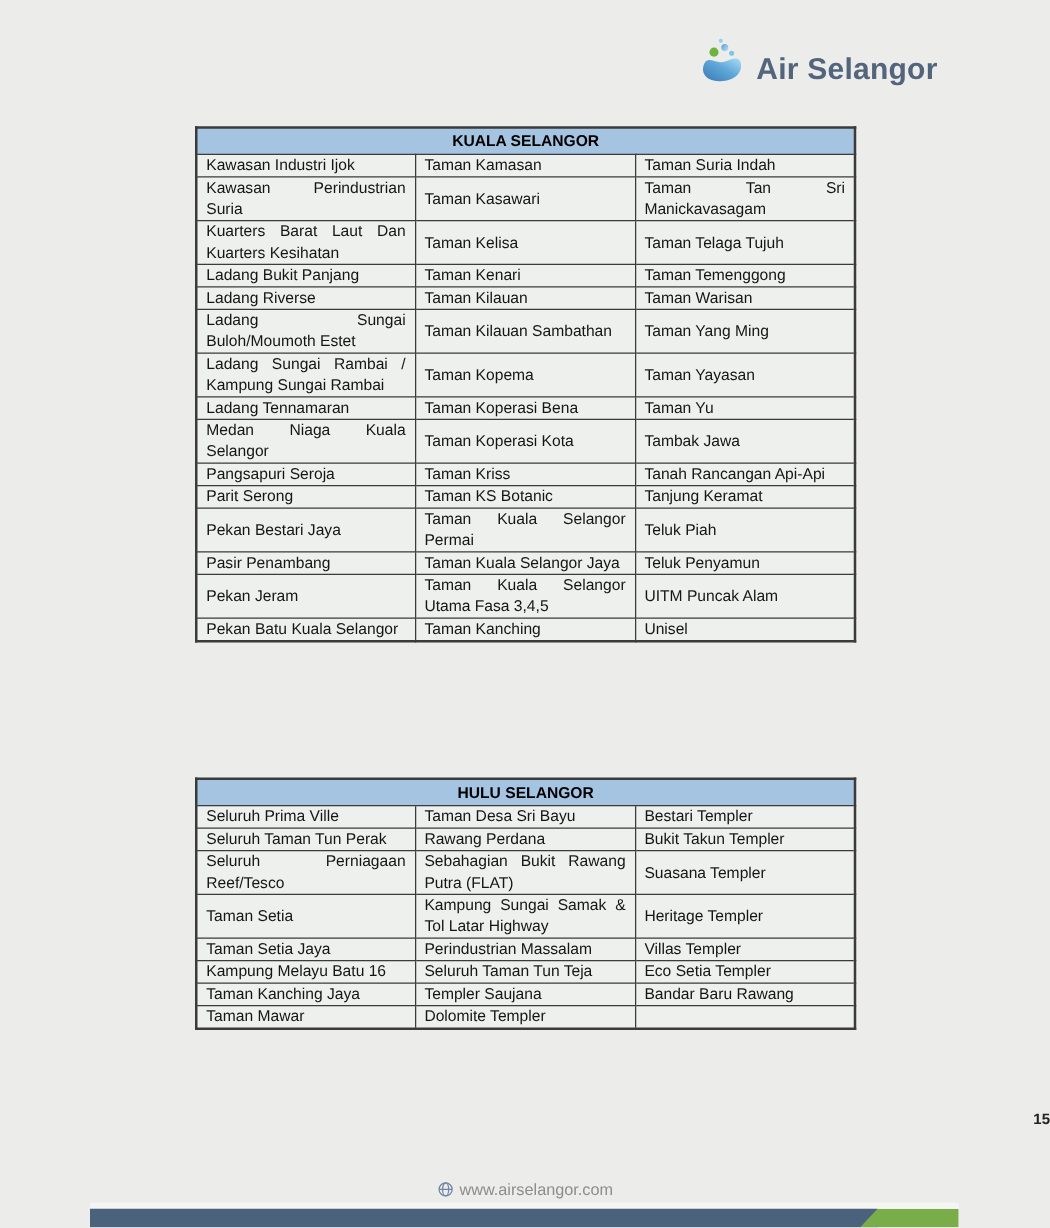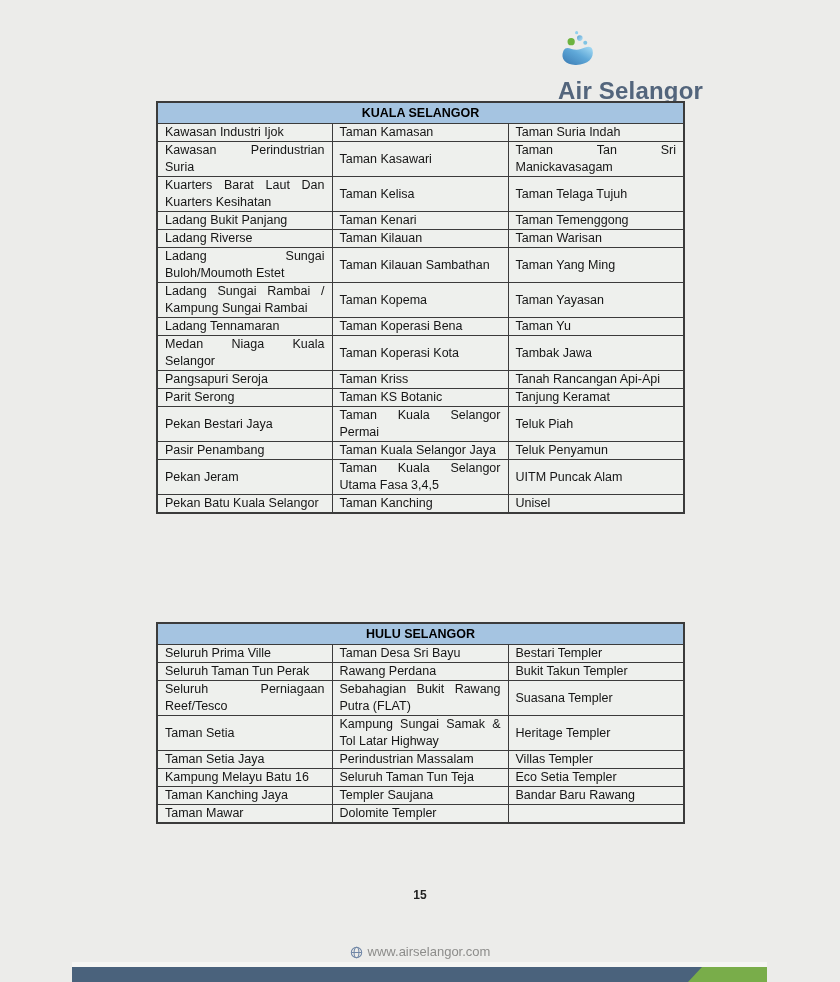--- a/index.html
+++ b/index.html
@@ -2,21 +2,21 @@
 <html><head>
 <meta charset="utf-8">
 <style>
   html,body { margin:0; padding:0; background:#ececea; }
   .page {
     position:relative; width:840px; height:982px; overflow:hidden;
     background:#ececea; font-family:"Liberation Sans", sans-serif; color:#111;
   }
 
   
-  .logo { position:absolute; top:28px; left:558px; display:flex; align-items:flex-start; gap:7px;flex-direction:column; }
+  .logo { position:absolute; top:28px; left:558px; display:flex; align-items:flex-end; gap:7px; }
   .logo svg { width:40px; height:42px; display:block; }
   .logo-text { font-size:24px; font-weight:bold; color:#53657c; letter-spacing:.2px; }
 
   
   table.area-table {
     position:absolute; left:156px; width:527px;
     border-collapse:collapse; table-layout:fixed;
     border:2px solid #3b3b3b;
   }
   .t1 { top:101px;border-radius:24px; }
@@ -30,25 +30,25 @@
   .area-table td {
     background:#eef0ed; border:1px solid #3b3b3b;
     font-size:12.5px; line-height:17px; padding:0 7px;
     text-align:justify; vertical-align:middle; color:#151515;
     word-spacing:normal;
   }
 
   
   .page-num {
     position:absolute; top:888px; left:0; width:100%;
-    text-align:center; font-size:12px; font-weight:bold; color:#222;
+    text-align:right; font-size:12px; font-weight:bold; color:#222;
   }
   .site-line {
     position:absolute; top:944px; left:0; width:100%;
-    display:flex; justify-content:center; align-items:flex-end; gap:5px;
+    display:flex; justify-content:center; align-items:center; gap:5px;
     font-size:13px; color:#8d8d8b;
   }
   .site-line svg { width:13px; height:13px; display:block; }
   .site-url { color:#8d8d8b; text-decoration:none; }
 
   .footer-strip { position:absolute; left:72px; top:962px; width:695px; height:5px; background:#f5f5f3; }
   .bar-blue  { position:absolute; left:72px;  top:967px; width:630px; height:15px; background:#4a627c; }
   .bar-green {
     position:absolute; left:686px; top:967px; width:81px; height:15px; background:#79ad4a;
     clip-path:polygon(16px 0, 100% 0, 100% 100%, 2px 100%);

